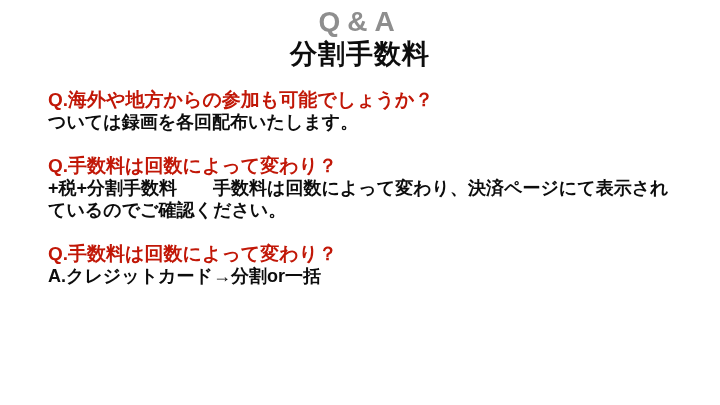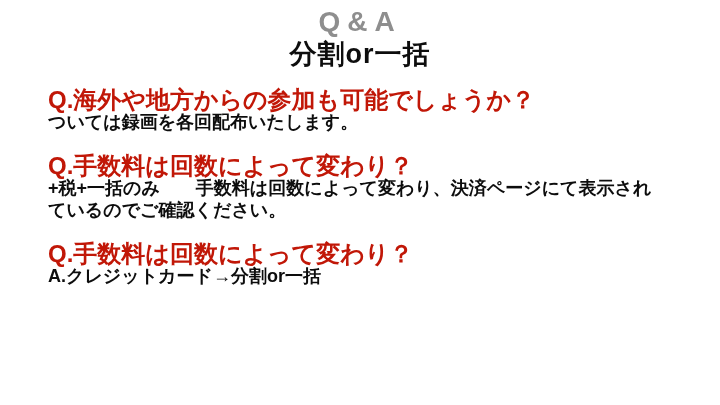--- a/index.html
+++ b/index.html
@@ -33,51 +33,51 @@
     letter-spacing: 1px;
   }
   .content {
     padding: 18px 18px 0 48px;
   }
   .qa-section {
     margin-bottom: 22px;
   }
   .q-line {
     color: #c11707;
-    font-size: 24px;
+    font-size: 19px;
     line-height: 22px;
     white-space: pre-wrap;
   }
   .a-line {
     color: #0d0d0d;
     font-size: 18px;
     line-height: 22px;
     white-space: pre-wrap;
   }
 </style>
 </head>
 <body>
 
 <div class="slide">
 
   <div class="header">
     <div class="eyebrow">Q&amp;A</div>
-    <div class="title">分割or一括</div>
+    <div class="title">分割手数料</div>
   </div>
 
   <div class="content">
 
     <div class="qa-section">
       <div class="q-line">Q.海外や地方からの参加も可能でしょうか？</div>
       <div class="a-line">ついては録画を各回配布いたします。</div>
     </div>
 
     <div class="qa-section">
       <div class="q-line">Q.手数料は回数によって変わり？</div>
-      <div class="a-line">+税+一括のみ　　手数料は回数によって変わり、決済ページにて表示され</div>
+      <div class="a-line">+税+分割手数料　　手数料は回数によって変わり、決済ページにて表示され</div>
       <div class="a-line">ているのでご確認ください。</div>
     </div>
 
     <div class="qa-section">
       <div class="q-line">Q.手数料は回数によって変わり？</div>
       <div class="a-line">A.クレジットカード→分割or一括</div>
     </div>
 
   </div>
 </div>

